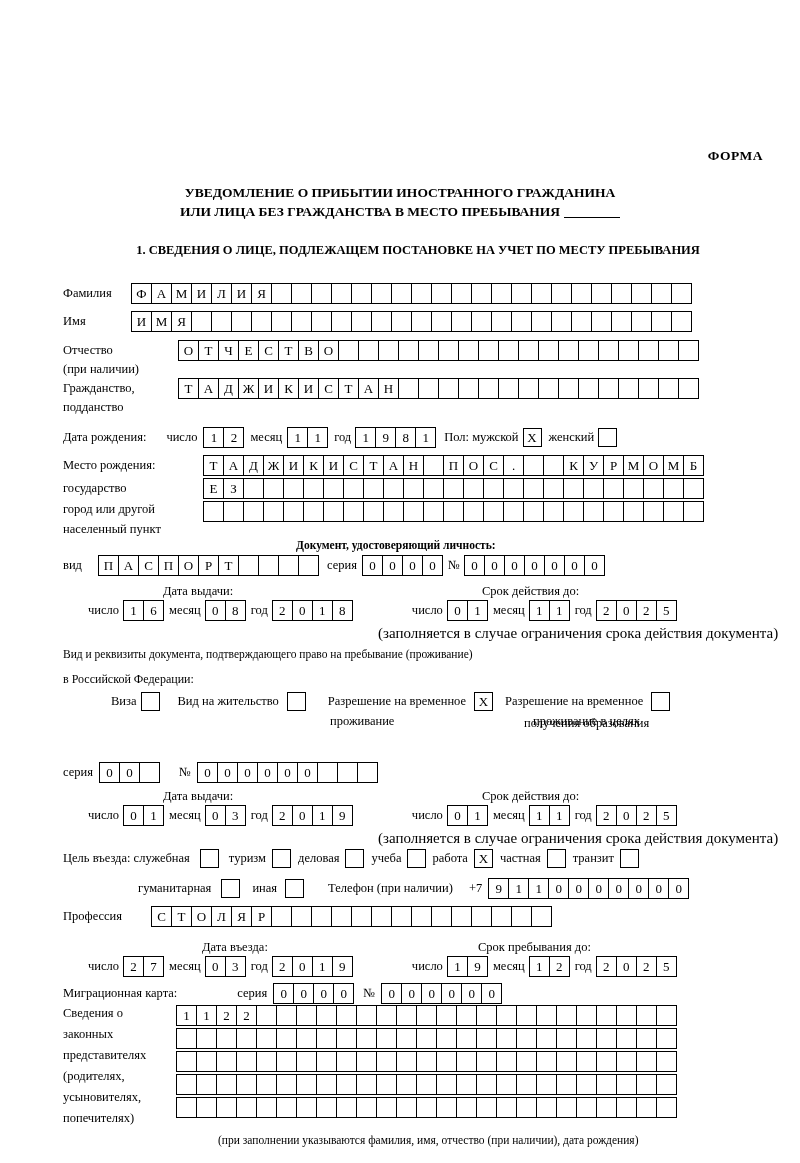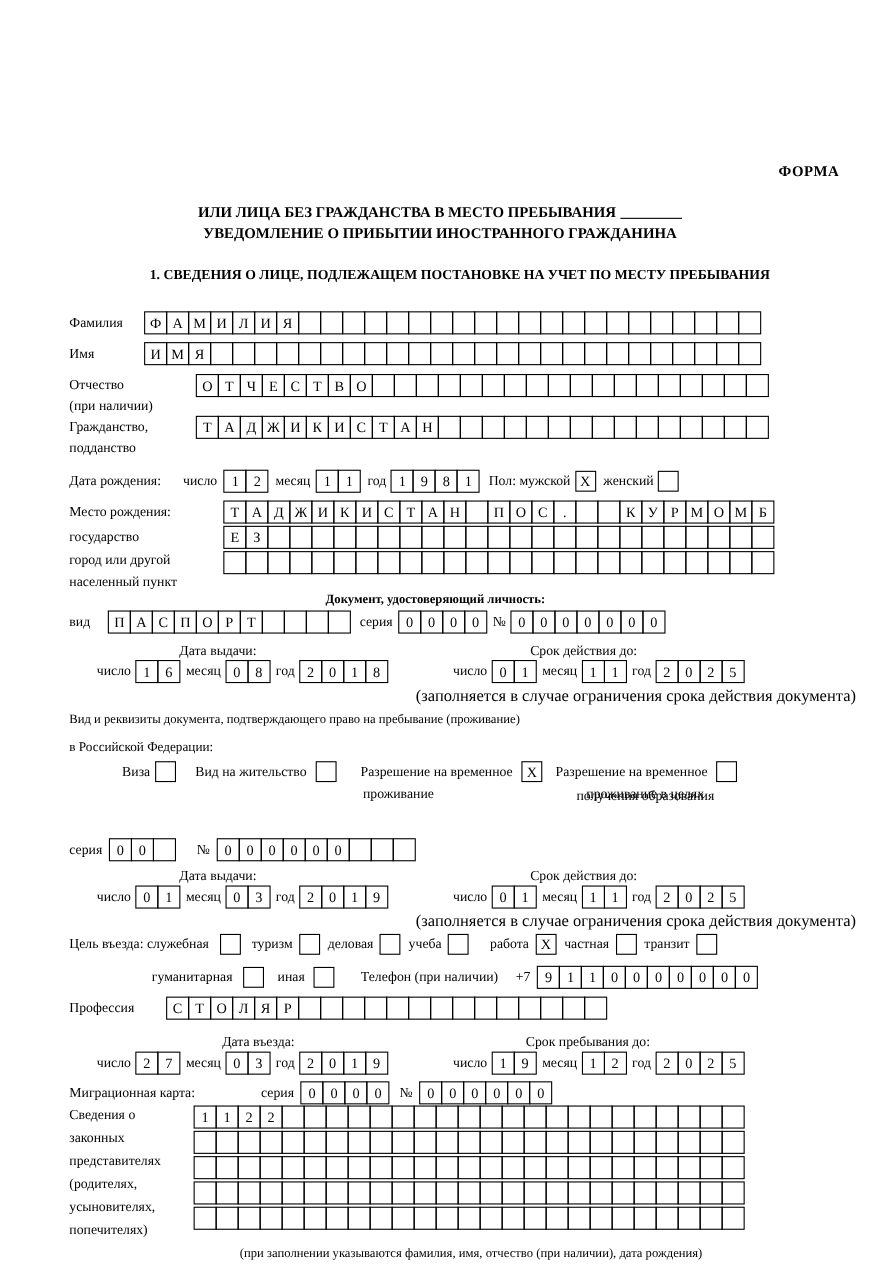--- a/index.html
+++ b/index.html
@@ -40,22 +40,22 @@
 </style>
 </head>
 <body>
 
 <div class="page">
 
 
   <div class="forma">ФОРМА</div>
 
   <div class="title">
+    <div>УВЕДОМЛЕНИЕ О ПРИБЫТИИ ИНОСТРАННОГО ГРАЖДАНИНА</div>
     <div><span>ИЛИ ЛИЦА БЕЗ ГРАЖДАНСТВА В МЕСТО ПРЕБЫВАНИЯ</span><span class="ul"></span></div>
-    <div>УВЕДОМЛЕНИЕ О ПРИБЫТИИ ИНОСТРАННОГО ГРАЖДАНИНА</div>
   </div>
 
   <div class="section1">1. СВЕДЕНИЯ О ЛИЦЕ, ПОДЛЕЖАЩЕМ ПОСТАНОВКЕ НА УЧЕТ ПО МЕСТУ ПРЕБЫВАНИЯ</div>
 
   <div class="row" style="left:63px;top:283px;">
     <div class="lbl" style="width:68px">Фамилия</div>
     <div class="boxes">
         <span class="bx">Ф</span>
         <span class="bx">А</span>
         <span class="bx">М</span>
@@ -481,21 +481,21 @@
         <span class="bx sq single"></span>
       </div>
     <div class="lbl" style="margin-left:7px">деловая</div>
     <div class="boxes" style="margin-left:6px">
         <span class="bx sq single"></span>
       </div>
     <div class="lbl" style="margin-left:7px">учеба</div>
     <div class="boxes" style="margin-left:6px">
         <span class="bx sq single"></span>
       </div>
-    <div class="lbl" style="margin-left:19px">работа</div>
+    <div class="lbl" style="margin-left:6px">работа</div>
     <div class="boxes" style="margin-left:6px">
         <span class="bx sq single">Х</span>
       </div>
     <div class="lbl" style="margin-left:7px">частная</div>
     <div class="boxes" style="margin-left:6px">
         <span class="bx sq single"></span>
       </div>
     <div class="lbl" style="margin-left:7px">транзит</div>
     <div class="boxes" style="margin-left:6px">
         <span class="bx sq single"></span>

